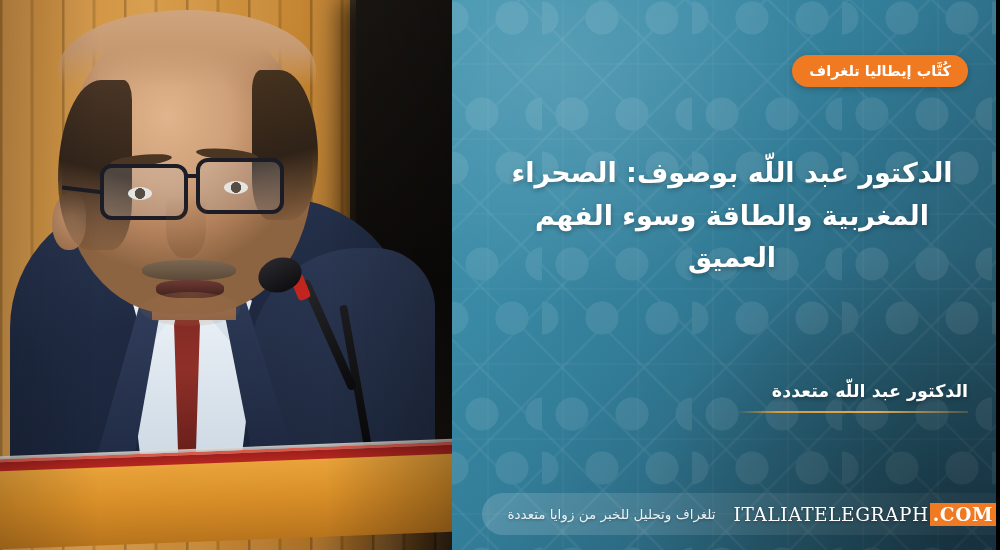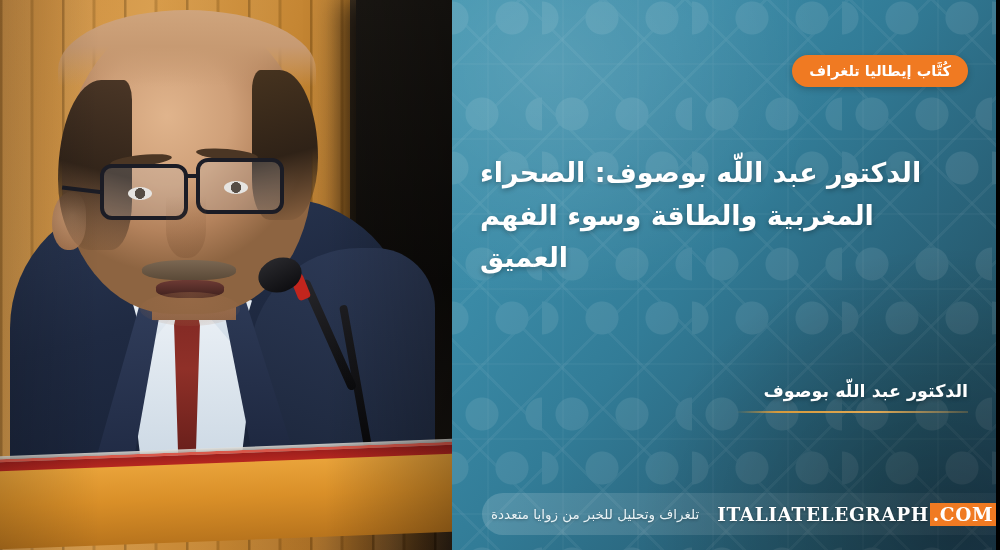--- a/index.html
+++ b/index.html
@@ -159,22 +159,22 @@
 
   
   .badge { position:absolute; right:32px; top:55px; height:32px;
            display:flex; align-items:center; padding:0 17px;
            background:#f07a22; border-radius:16px;
            color:#fff; font-size:14.5px; font-weight:bold; line-height:1;
            direction:rtl; white-space:nowrap;
            box-shadow:0 2px 7px rgba(0,0,0,.22); }
 
   
-  .title { position:absolute; right:48px; top:152px; width:472px;
-           direction:rtl; text-align:left; color:#fff;
+  .title { position:absolute; right:32px; top:152px; width:472px;
+           direction:rtl; text-align:center; color:#fff;
            font-size:27px; font-weight:bold; line-height:1.58;
            text-shadow:0 2px 5px rgba(0,0,0,.30); }
 
   
   .author-wrap { position:absolute; right:32px; top:378px; width:240px;
                  direction:rtl; text-align:right; }
   .author-name { color:#fff; font-size:17.5px; font-weight:bold; line-height:1.5;
                  text-shadow:0 2px 4px rgba(0,0,0,.32); }
   .author-rule { margin:7px 0 7px auto; width:232px; height:1.6px;
                  background:linear-gradient(90deg,rgba(214,150,60,0),#d69a3c 18%,#e0a955 60%,rgba(214,150,60,.25) 100%); }
@@ -183,21 +183,21 @@
 
   
   .bottombar { position:absolute; left:30px; bottom:15px; width:533px; height:42px;
                background:linear-gradient(90deg, rgba(255,255,255,.16), rgba(255,255,255,.07) 62%, rgba(255,255,255,.03));
                border-radius:21px;
                display:flex; align-items:center; justify-content:flex-end;
                padding:0 16px 0 26px; gap:18px; }
   .tagline { color:#e9f3f6; font-size:13.5px; direction:rtl; white-space:nowrap;
              text-shadow:0 1px 3px rgba(0,0,0,.3); }
   .logo { display:flex; align-items:center; }
-  .logo-main { color:#fff; font-size:18.5px; font-weight:bold; letter-spacing:.6px;
+  .logo-main { color:#fff; font-size:18.5px; font-weight:normal; letter-spacing:.6px;
                font-family:"DejaVu Serif","Liberation Serif",serif;
                text-shadow:0 1px 3px rgba(0,0,0,.35);text-align:right; }
   .logo-com { position:relative; background:#f07a22; color:#fff;
               font-size:18.5px; font-weight:bold; letter-spacing:.6px;
               font-family:"DejaVu Serif","Liberation Serif",serif;
               padding:1px 6px 1px 3px; margin-left:1px; }
   .logo-com::after { content:""; position:absolute; right:-11px; top:0; bottom:0; width:12px;
                      background:#f07a22; clip-path:polygon(0 0,100% 0,0 100%); }
 </style>
 </head>
@@ -255,21 +255,21 @@
     <div class="pattern2"></div>
     <div class="panel-vignette"></div>
 
     <div class="badge">
       <span>كُتَّاب إيطاليا تلغراف</span>
     </div>
 
     <h1 class="title">الدكتور عبد اللّه بوصوف: الصحراء المغربية والطاقة وسوء الفهم العميق</h1>
 
     <div class="author-wrap">
-      <div class="author-name">الدكتور عبد اللّه بوصوف</div>
+      <div class="author-name">الدكتور عبد اللّه متعددة</div>
       <div class="author-rule"></div>
     </div>
 
     <div class="bottombar">
       <div class="tagline">تلغراف وتحليل للخبر من زوايا متعددة</div>
       <div class="logo">
         <span class="logo-main">ITALIATELEGRAPH</span>
         <span class="logo-com">.COM</span>
       </div>
     </div>

